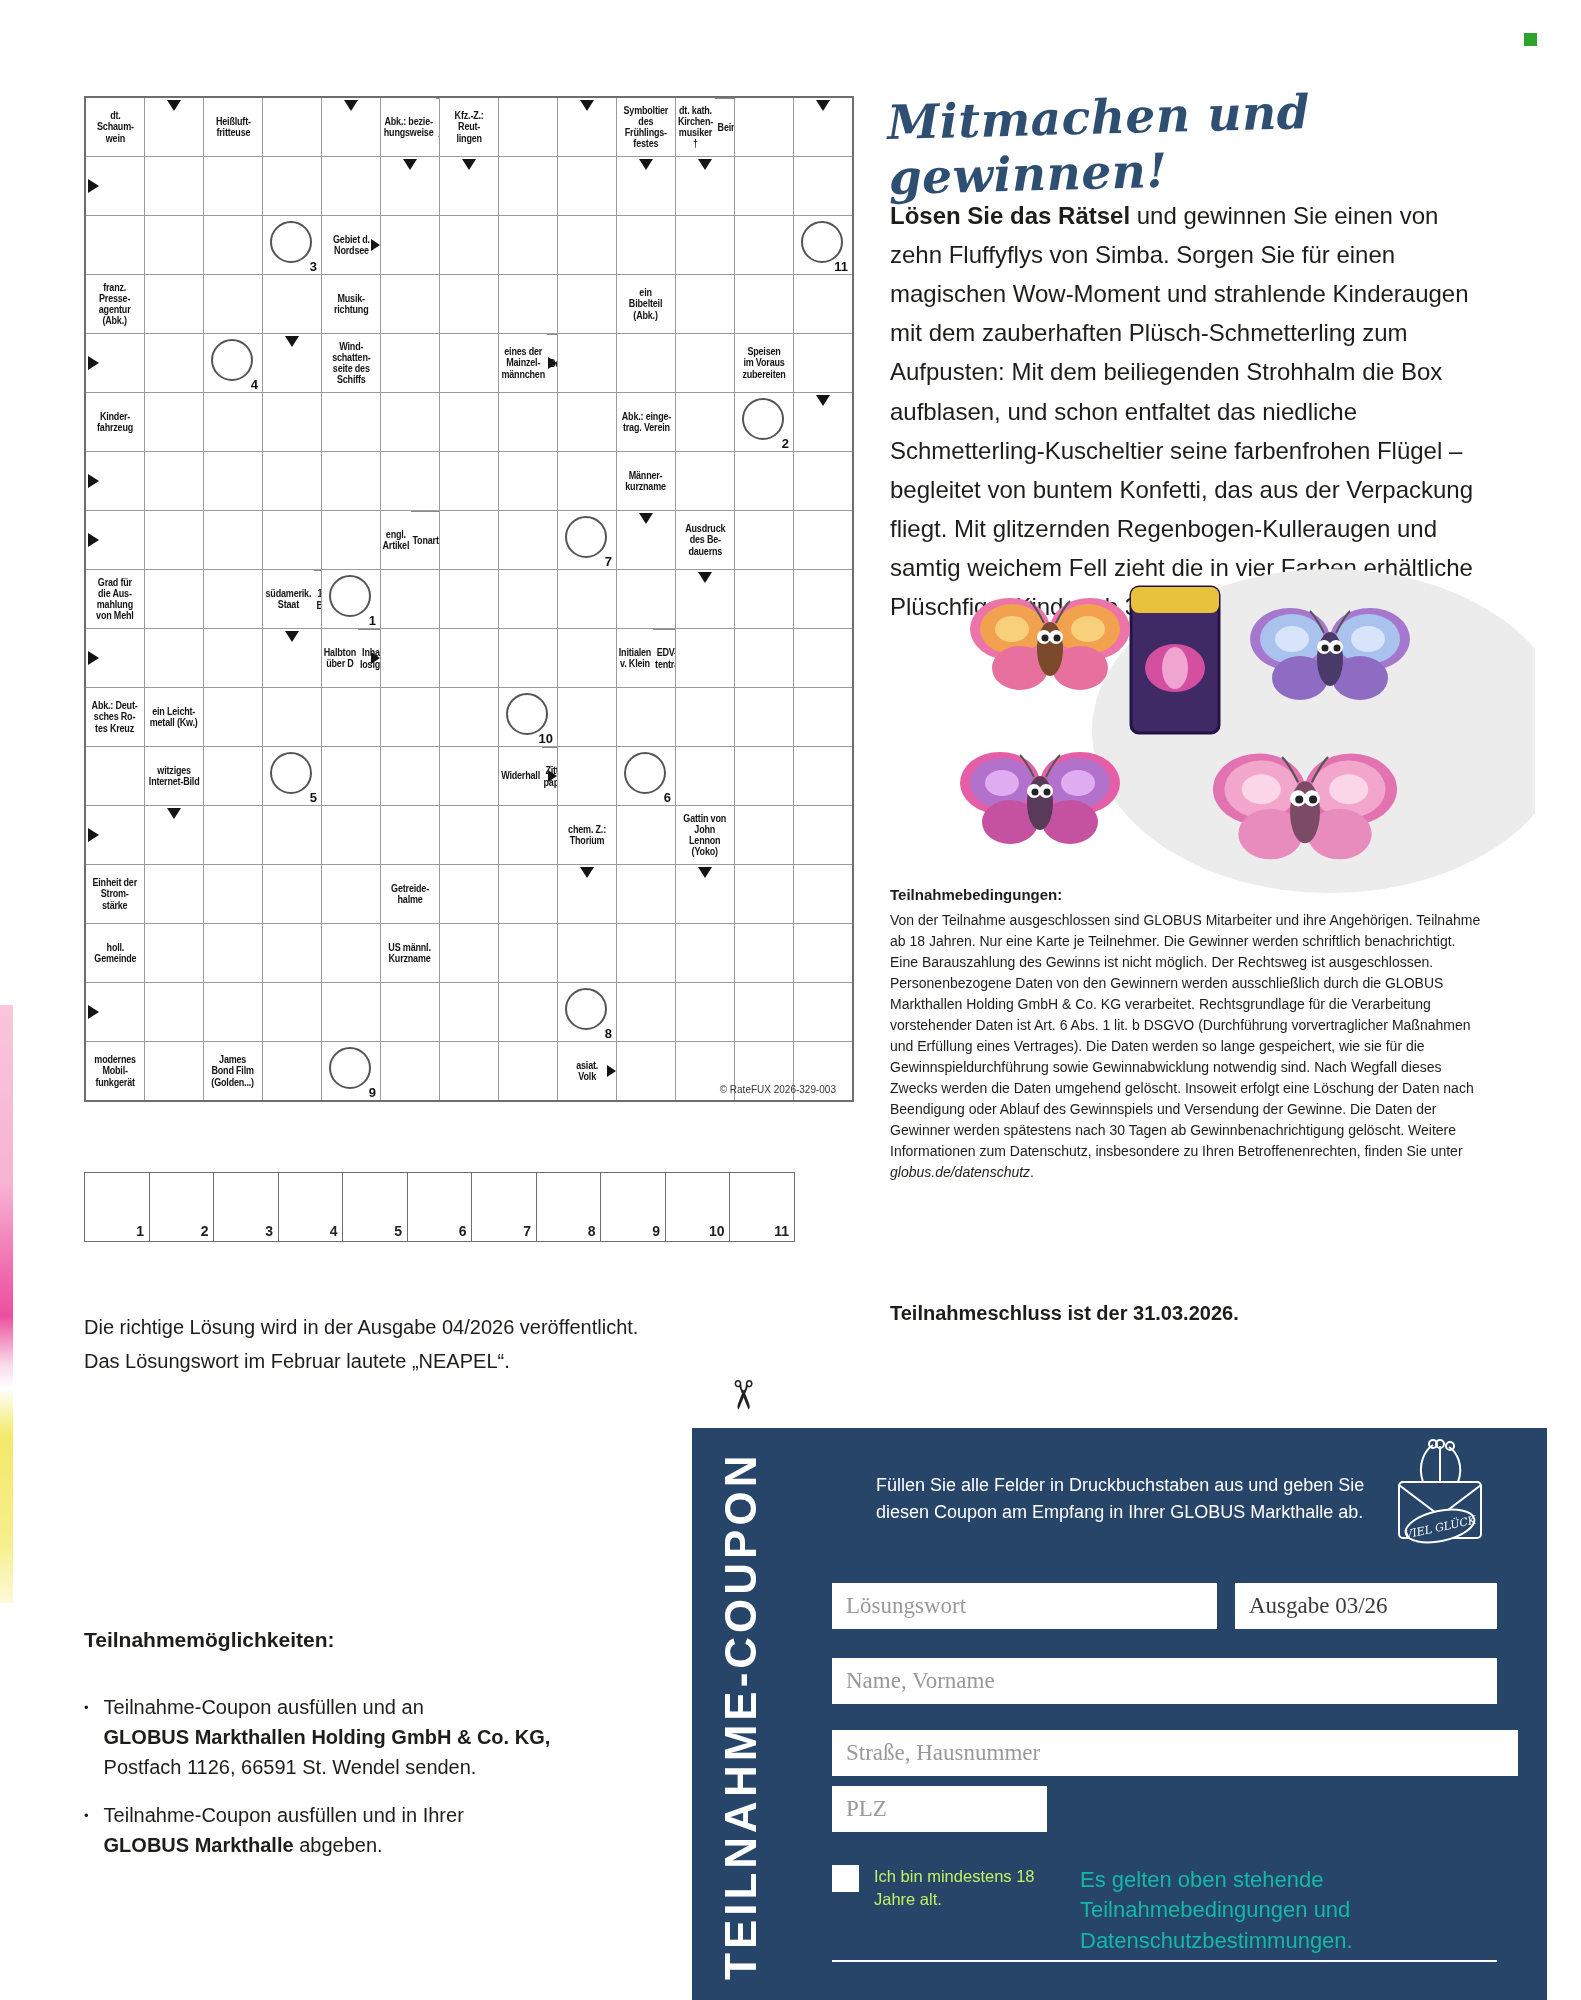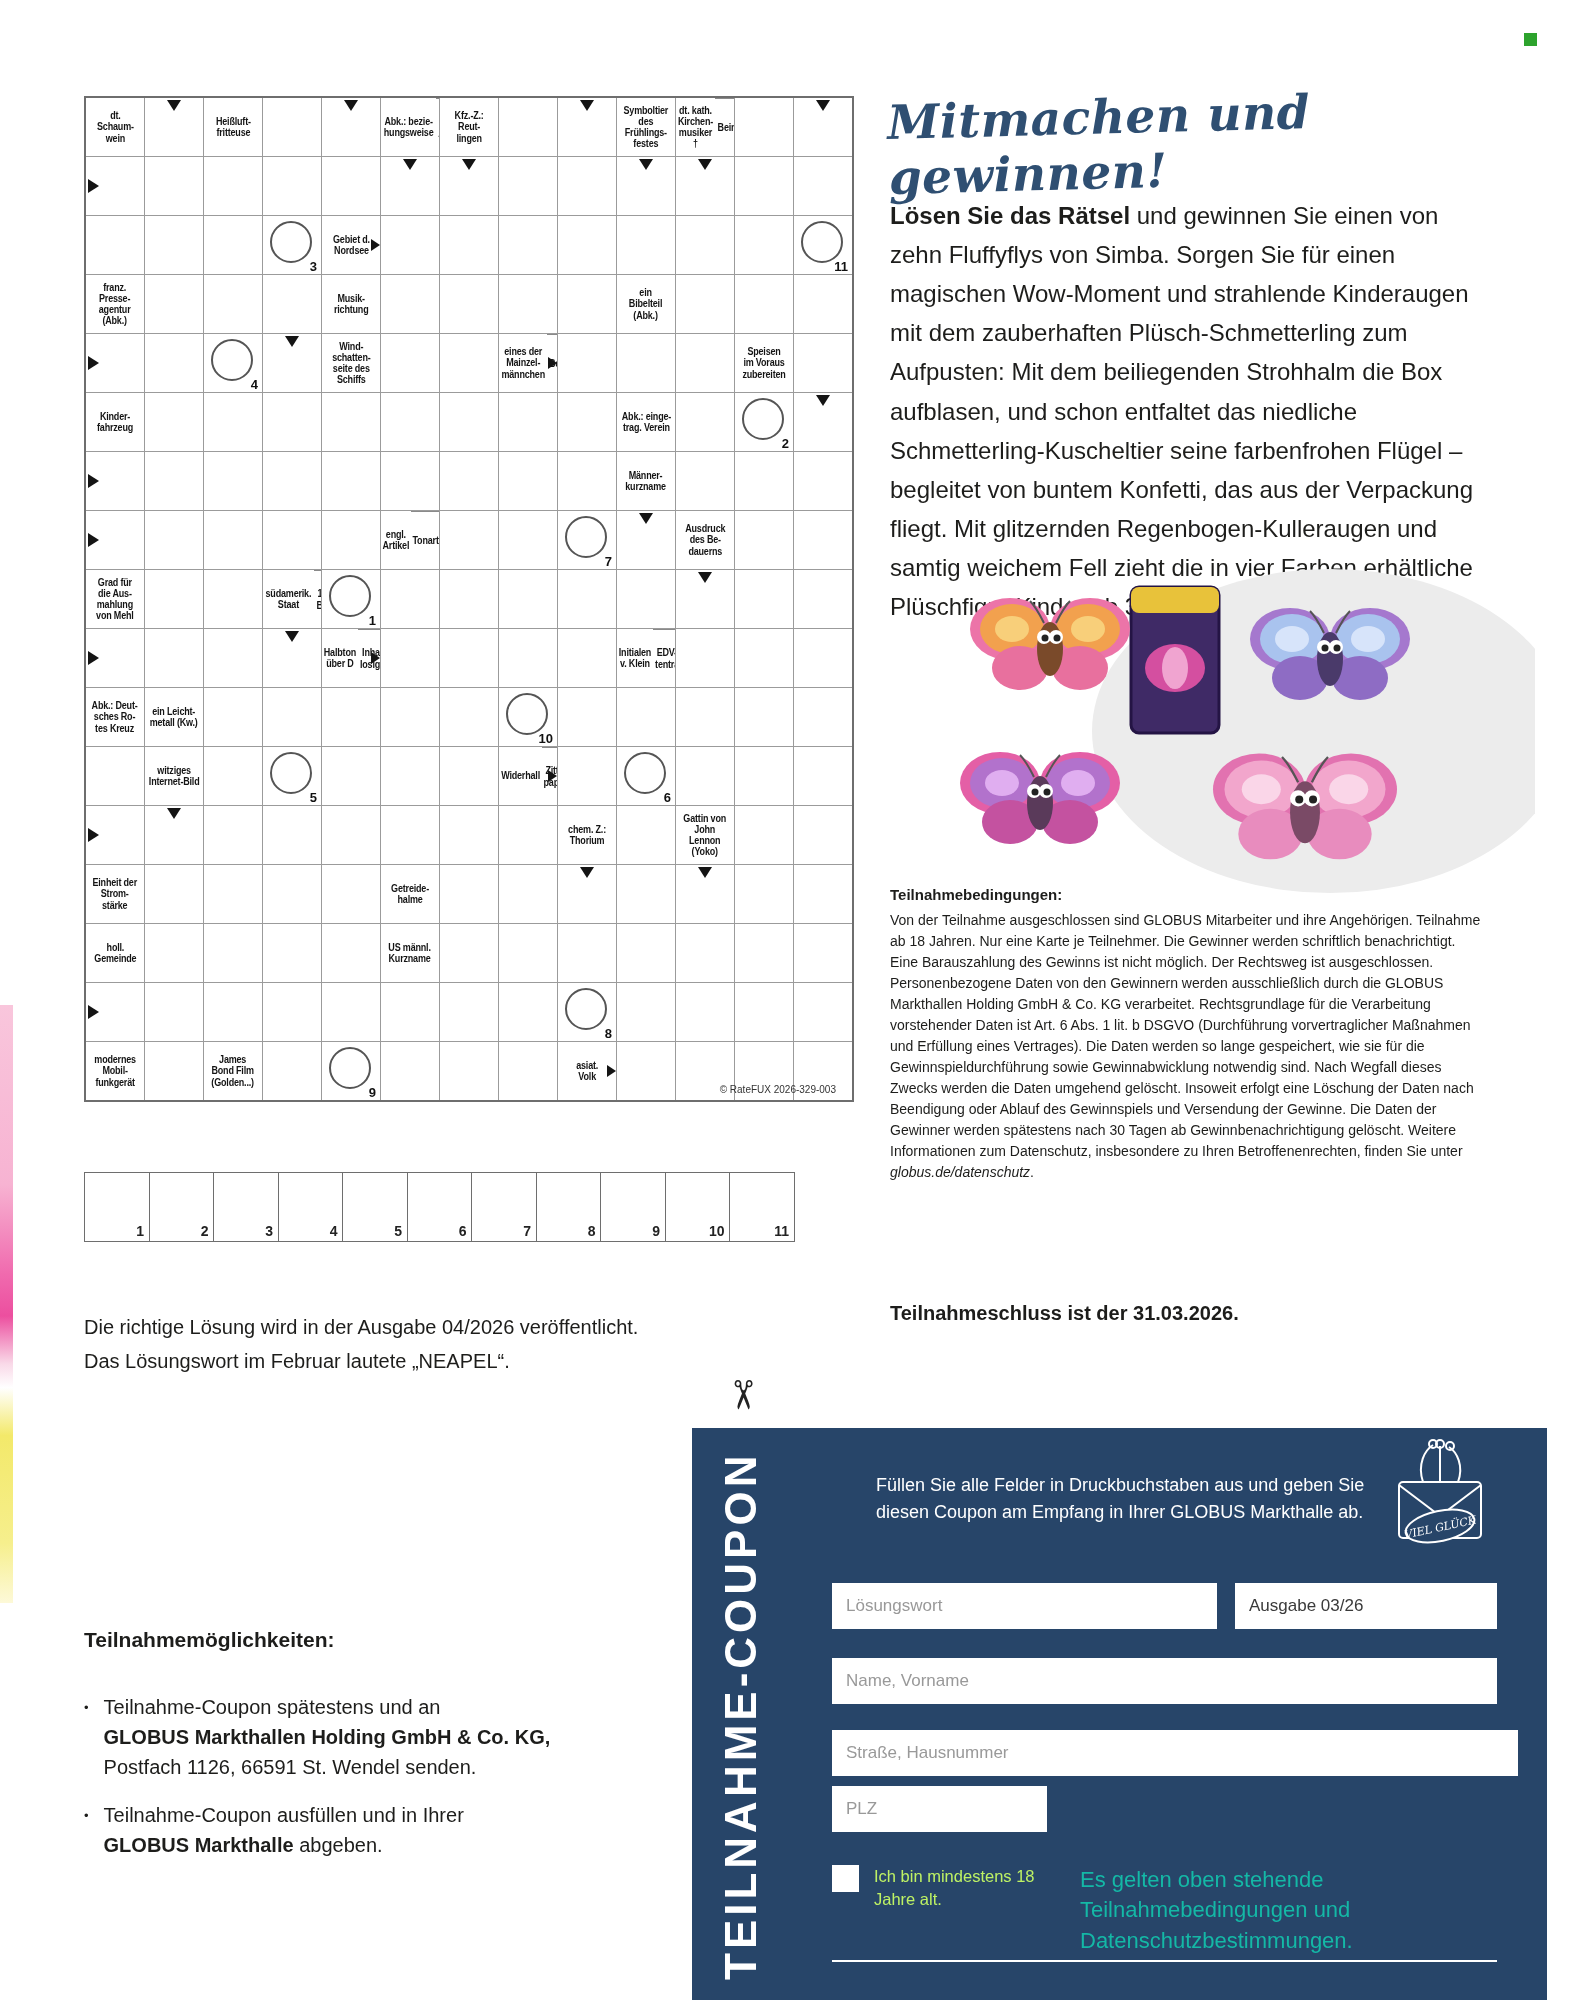--- a/index.html
+++ b/index.html
@@ -55,22 +55,22 @@
   .terms-body { position:absolute; left:890px; top:910px; width:597px; font-size:14px; line-height:1.5; color:#1d1d1b; }
   .deadline { position:absolute; left:890px; top:1302px; width:597px; text-align:left; font-size:20px; font-weight:700; }
 
   
   .scissors { position:absolute; left:726px; top:1372px; font-size:40px; color:#222; transform:rotate(90deg); }
   .coupon { position:absolute; left:692px; top:1428px; width:855px; height:572px; background:#274569; }
   .coupon-vtitle { position:absolute; left:24px; top:18px; height:540px; writing-mode:vertical-rl;
     transform:rotate(180deg); text-align:center; font-size:44px; font-weight:700; letter-spacing:4px; color:#fff; }
   .coupon-intro { position:absolute; left:140px; top:44px; width:505px; font-size:18px; line-height:1.5; color:#fff;margin-left:44px; }
   .luck { position:absolute; right:42px; top:8px; width:130px; height:128px; }
-  .f { position:absolute; height:46px; background:#fff; border:0; font-size:17px; color:#333;
-    padding:0 14px; font-family:Liberation Sans, sans-serif; }
+  .f { position:absolute; height:46px; background:#fff; border:0; font-size:23px; color:#333;
+    padding:0 14px; font-family:Liberation Serif, serif; }
   .f::placeholder { color:#999; opacity:1; }
   .f-sol   { left:140px; top:155px; width:385px; }
   .f-issue { left:543px; top:155px; width:262px; display:flex; align-items:center; color:#3a3a3a; }
   .f-name  { left:140px; top:230px; width:665px; }
   .f-street{ left:140px; top:302px; width:686px; }
   .f-zip   { left:140px; top:358px; width:215px; }
   .f-city  { left:373px; top:358px; width:432px; }
   .chk { position:absolute; left:140px; top:437px; width:27px; height:27px; background:#fff; cursor:pointer; }
   .chk-label { position:absolute; left:182px; top:437px; width:165px; font-size:16.5px; line-height:1.38; color:#bef264; }
   .coupon-legal { position:absolute; left:388px; top:437px; width:410px; font-size:22px; line-height:1.38; color:#14b8a6; }
@@ -604,21 +604,21 @@
   <p class="sol-note">
     <span>Die richtige Lösung wird in der Ausgabe 04/2026 veröffentlicht.</span><br>
     <span>Das Lösungswort im Februar lautete „NEAPEL“.</span>
   </p>
 
   <h3 class="part-head">Teilnahmemöglichkeiten:</h3>
   <ul class="part-list">
     <li>
       <span class="bullet">•</span>
       <span class="li-body">
-        <span>Teilnahme-Coupon spätestens und an</span>
+        <span>Teilnahme-Coupon ausfüllen und an</span>
         <strong class="blk">GLOBUS Markthallen Holding GmbH &amp; Co. KG,</strong>
         <span class="blk">Postfach 1126, 66591 St. Wendel senden.</span>
       </span>
     </li>
     <li>
       <span class="bullet">•</span>
       <span class="li-body">
         <span>Teilnahme-Coupon ausfüllen und in Ihrer</span>
         <span class="blk"><strong>GLOBUS Markthalle</strong> <span>abgeben.</span></span>
       </span>

